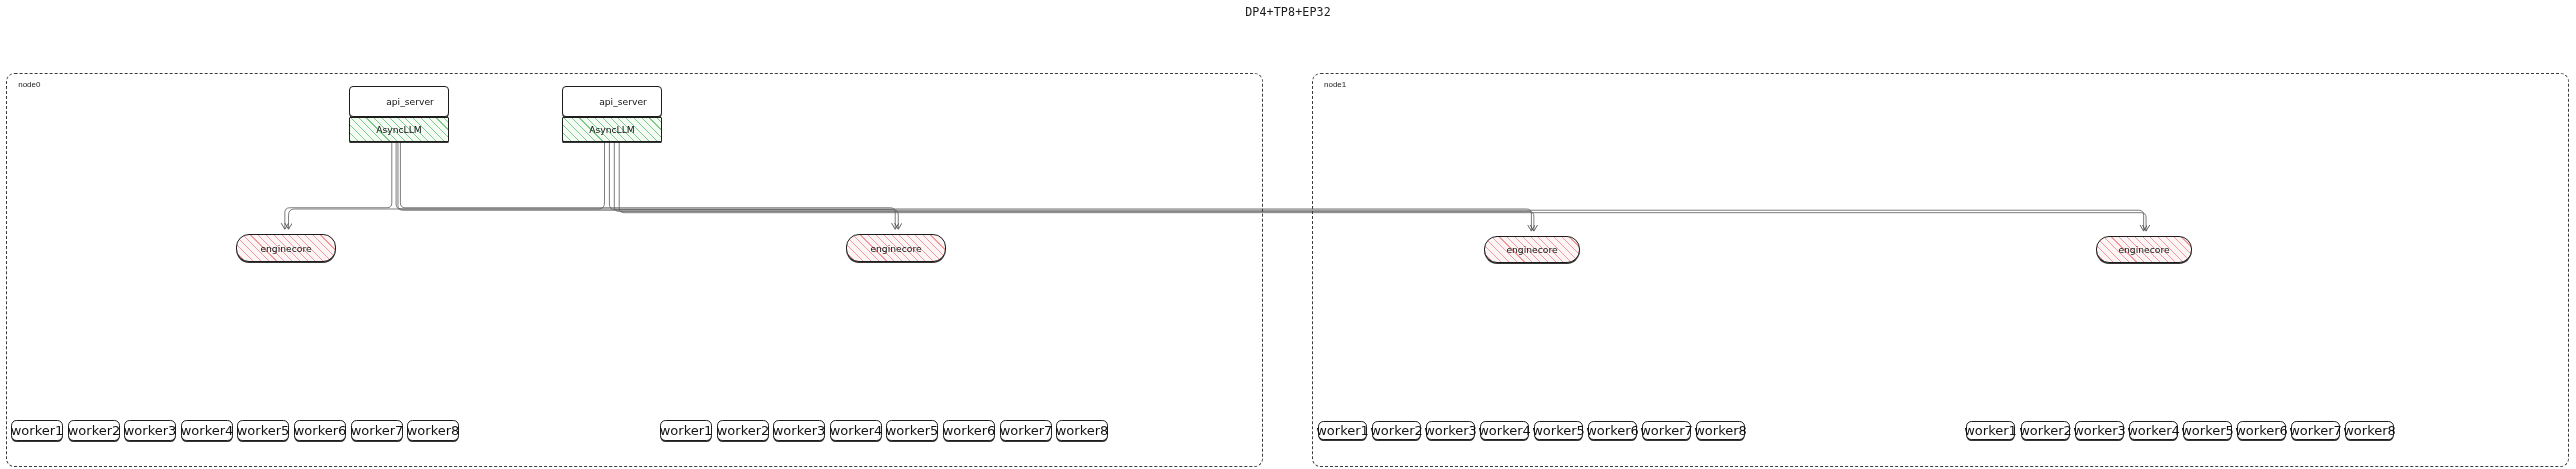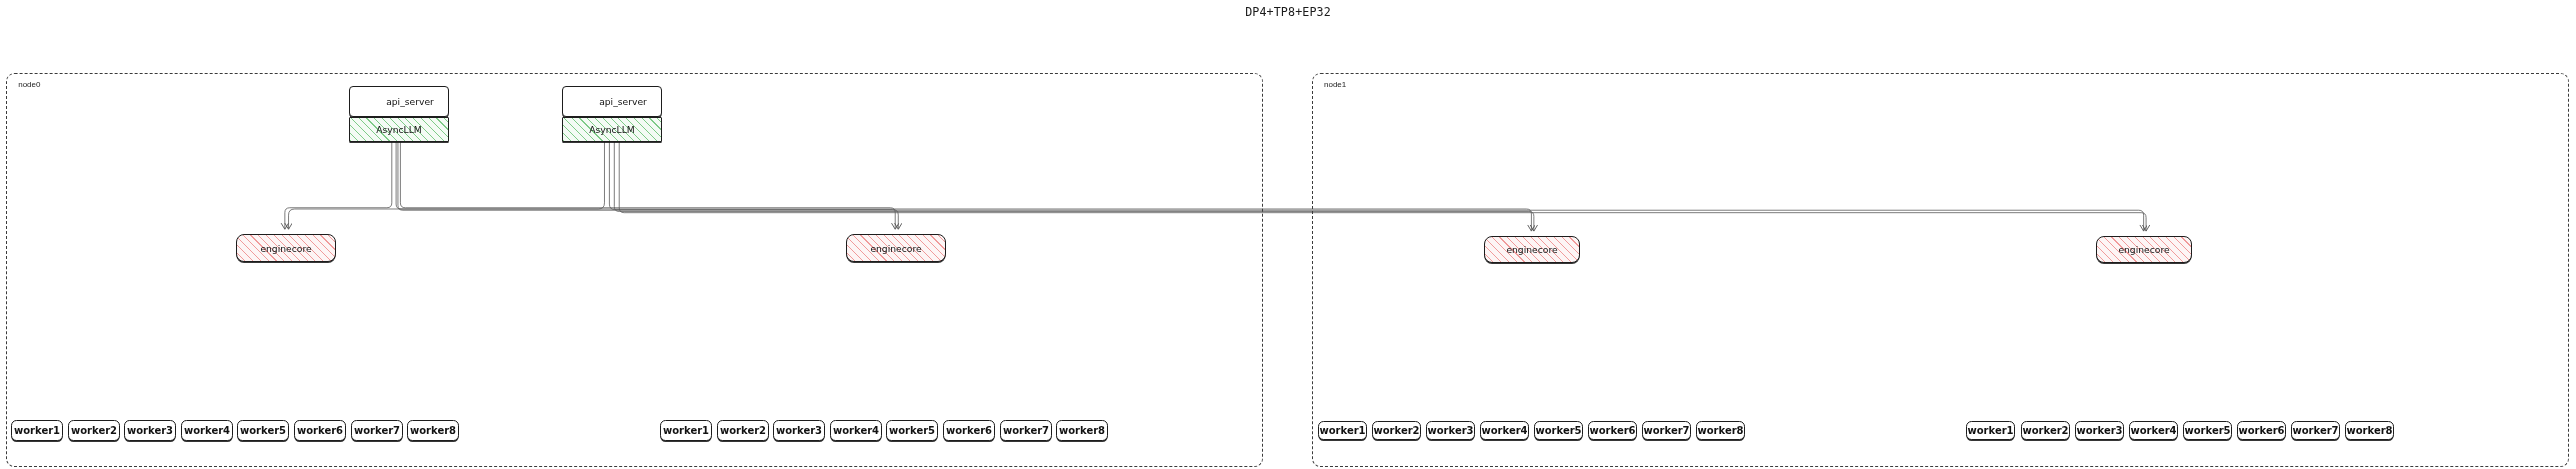--- a/index.html
+++ b/index.html
@@ -46,34 +46,33 @@
     border-radius:1px;
     background-color:#f4fbf5;
     background-image:repeating-linear-gradient(
       45deg,
       rgba(120,200,130,.95) 0px,
       rgba(120,200,130,.95) 0.8px,
       rgba(0,0,0,0) 0.8px,
       rgba(0,0,0,0) 5.5px);
   }
   .box.engine{
-    border-radius:8px;
+    border-radius:13px;
     background-color:#fdf5f5;
     background-image:repeating-linear-gradient(
       45deg,
       rgba(240,150,150,.95) 0px,
       rgba(240,150,150,.95) 0.8px,
       rgba(0,0,0,0) 0.8px,
       rgba(0,0,0,0) 5.5px);
   }
   .box.worker{
     border-radius:5.5px;
-    font-size:10px;
+    font-size:13px;
     box-shadow:0 1.2px 0 -0.3px rgba(20,20,20,.85);
-    font-weight:bold;
   }
 
   #edges{position:absolute;left:0;top:0;width:2576px;height:469px;pointer-events:none;}
 </style>
 </head>
 <body>
 
 <div id="title">DP4+TP8+EP32</div>
 
 <svg id="edges" viewBox="0 0 4188 763" width="2576" height="469">

